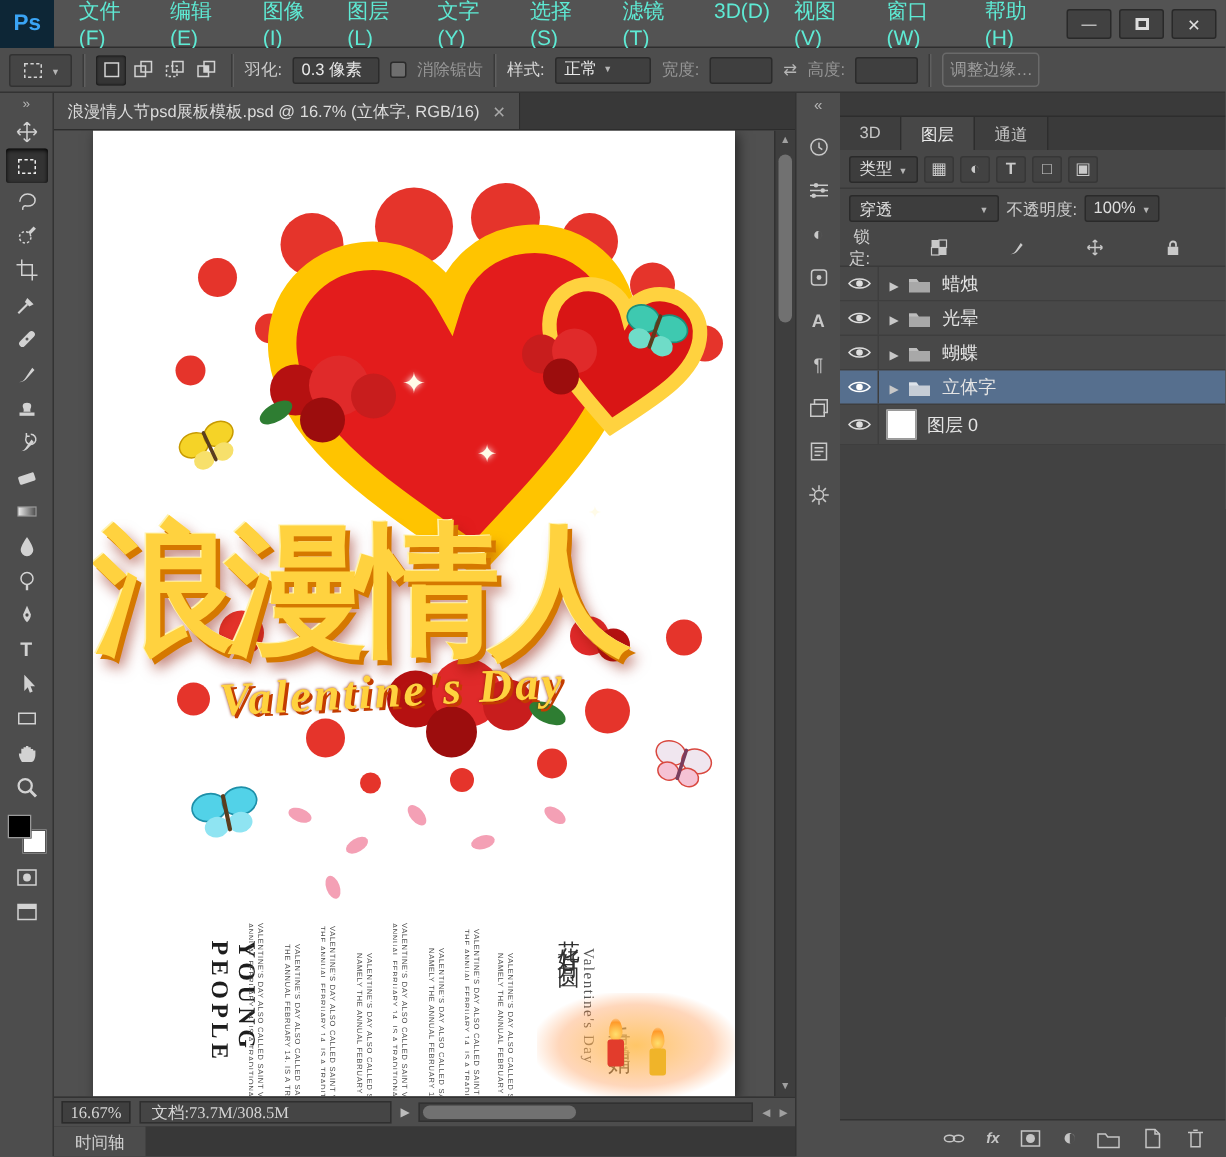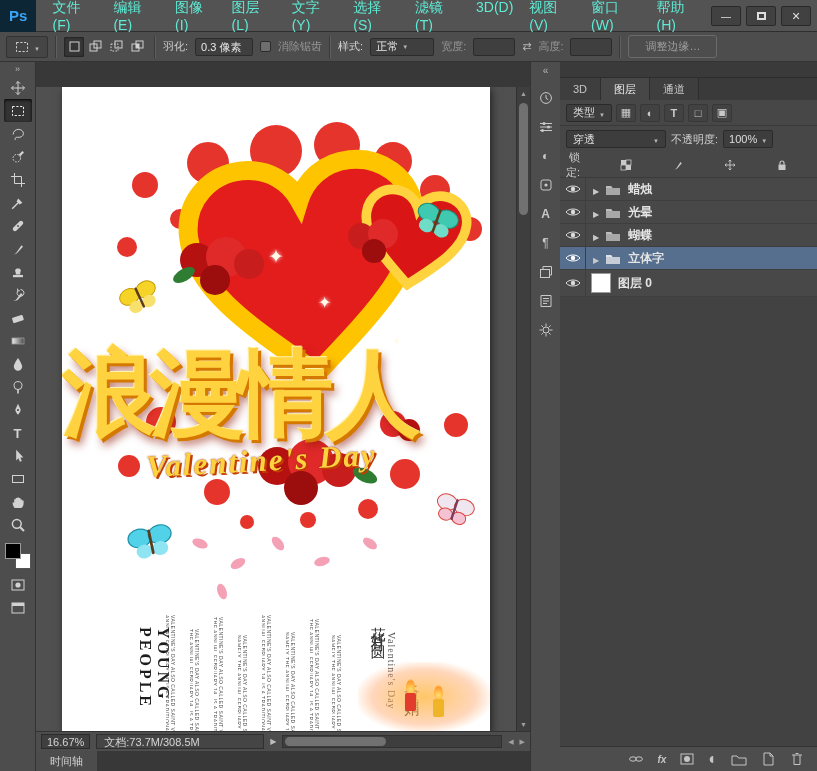--- a/index.html
+++ b/index.html
@@ -48,21 +48,21 @@
   .mode-btn { width:20px; height:20px; display:flex; align-items:center; justify-content:center;
     border-radius:2px; }
   .mode-btn.pressed { background:#353535; box-shadow:inset 0 0 2px #000; }
   .field { background:#3f3f3f; border:1px solid #2b2b2b; border-radius:2px; padding:2px 5px;
     color:#e8e8e8; height:18px; line-height:13px; min-width:58px; }
   .field.sm { min-width:42px; }
   .selectbox { background:#3f3f3f; border:1px solid #2b2b2b; border-radius:2px; padding:2px 5px;
     height:18px; line-height:13px; color:#e8e8e8; display:flex; align-items:center; min-width:64px; }
   .checkbox { width:11px; height:11px; background:#6e6e6e; border:1px solid #2b2b2b; border-radius:2px; }
   .dim { color:#969696; }
-  .btn-refine { border:1px solid #6a6a6a; border-radius:3px; padding:3px 16px; color:#9d9d9d; }
+  .btn-refine { border:1px solid #6a6a6a; border-radius:3px; padding:3px 4px; color:#9d9d9d; }
 
   
   .toolbar { position:absolute; left:0; top:62px; bottom:0; width:36px; background:#4d4d4d;
     border-right:1px solid #333; display:flex; flex-direction:column; align-items:center; padding-top:1px; }
   .collapse-btn { color:#b5b5b5; font-size:9px; height:13px; line-height:13px; }
   .tool { width:28px; height:23px; display:flex; align-items:center; justify-content:center;
     border-radius:2px; color:#d2d2d2; }
   .tool.selected { background:#333; box-shadow:inset 0 1px 3px #000; }
   .tool svg { display:block; }
   .swatch-wrap { position:relative; width:26px; height:26px; margin:7px 0 4px; }
@@ -82,21 +82,21 @@
 
   .vscroll { position:absolute; right:0; top:0; bottom:0; width:14px; background:#3e3e3e;
     border-left:1px solid #313131; color:#a0a0a0; }
   .vscroll .g-up,.vscroll .g-down { position:absolute; left:0; width:13px; height:13px; font-size:7px;
     display:flex; align-items:center; justify-content:center; }
   .vscroll .g-up{ top:0; } .vscroll .g-down{ bottom:0; }
   .vthumb { position:absolute; left:2px; right:2px; top:16px; height:112px; background:#717171; border-radius:5px; }
 
   .statusrow { position:absolute; left:0; right:0; bottom:20px; height:20px; background:#4d4d4d;
     border-top:1px solid #333; display:flex; align-items:center; gap:6px; padding:0 5px;
-    font-size:11px; color:#d4d4d4; }
+    font-size:11px; color:#d4d4d4;font-family:Liberation Serif, serif; }
   .zoomfield { background:#3f3f3f; border:1px solid #2b2b2b; padding:1px 5px; min-width:46px; height:15px; line-height:12px;}
   .docinfo { background:#454545; border:1px solid #2f2f2f; padding:1px 7px; width:168px; height:15px; line-height:12px;}
   .playbtn { font-size:8px; color:#bdbdbd; }
   .hscroll { flex:1; height:13px; background:#3e3e3e; border:1px solid #313131; position:relative; }
   .hthumb { position:absolute; left:2px; top:1px; bottom:1px; width:46%; background:#717171; border-radius:5px; }
   .harrow { font-size:7px; color:#a0a0a0; }
 
   .timelinebar { position:absolute; left:0; right:0; bottom:0; height:20px; background:#383838; display:flex; }
   .tl-tab { background:#4c4c4c; padding:0 14px; display:flex; align-items:center; font-size:11px; color:#d0d0d0; }
 
@@ -152,21 +152,21 @@
     font-size:11px; color:#dedede; display:flex; align-items:center; height:18px; }
   .ficon { width:20px; height:18px; background:#424242; border:1px solid #373737; border-radius:2px;
     color:#cacaca; font-size:11px; display:flex; align-items:center; justify-content:center; }
   .blend-row,.lock-row { height:26px; display:flex; align-items:center; gap:5px; padding:0 6px; }
   .lock-row { border-bottom:1px solid #3a3a3a;gap:40px; }
   .plabel { font-size:11px; color:#cdcdcd;text-align:right; }
   .valbox { background:#3d3d3d; border:1px solid #2a2a2a; border-radius:2px; padding:2px 5px;
     font-size:11px; color:#dedede; display:flex; align-items:center; height:18px;text-align:right; }
   .lockicon { width:17px; height:16px; display:flex; align-items:center; justify-content:center; }
   .layers { }
-  .lrow { height:23px; display:flex; align-items:center; border-bottom:1px solid #3e3e3e; background:#484848;font-weight:bold; }
+  .lrow { height:23px; display:flex; align-items:center; border-bottom:1px solid #3e3e3e; background:#484848; }
   .lrow.selected { background:#566f8e; }
   .eyecell { width:26px; height:100%; display:flex; align-items:center; justify-content:center;
     border-right:1px solid #3e3e3e; }
   .lexp { margin:0 3px 0 7px; }
   .foldericon { margin-left:3px; display:flex; }
   .lname { font-size:12px; color:#e4e4e4; margin-left:7px; }
   .lthumb { width:20px; height:20px; background:#fff; border:1px solid #9a9a9a; margin-left:5px; }
   .panel-fill { flex:1; background:#424242; }
   .panel-bottom { height:25px; border-top:1px solid #333; background:#4d4d4d; display:flex;
     align-items:center; justify-content:flex-end; gap:13px; padding:0 12px; color:#c5c5c5; }
@@ -386,20 +386,26 @@
       </div>
     <div class="tool">
         <svg width="16" height="16" viewBox="0 0 16 16">
           <rect x="2" y="3" width="12" height="10" fill="none" stroke="#d2d2d2"></rect>
           <rect x="2" y="3" width="12" height="3" fill="#d2d2d2"></rect>
         </svg>
       </div>
   </div>
 
   <div class="docarea">
+    <div class="doctabs">
+      <div class="doctab">
+        <span>浪漫情人节psd展板模板.psd @ 16.7% (立体字, RGB/16)</span>
+        <span class="tabclose g-x"></span>
+      </div>
+    </div>
 
     <div class="viewport">
 
       <div class="poster">
         <div class="dot" style="left:70px;top:85px;width:26px;height:26px"></div>
         <div class="dot" style="left:125px;top:55px;width:42px;height:42px"></div>
         <div class="dot" style="left:188px;top:38px;width:52px;height:52px"></div>
         <div class="dot" style="left:252px;top:35px;width:46px;height:46px"></div>
         <div class="dot" style="left:312px;top:55px;width:38px;height:38px"></div>
         <div class="dot" style="left:358px;top:88px;width:30px;height:30px"></div>

